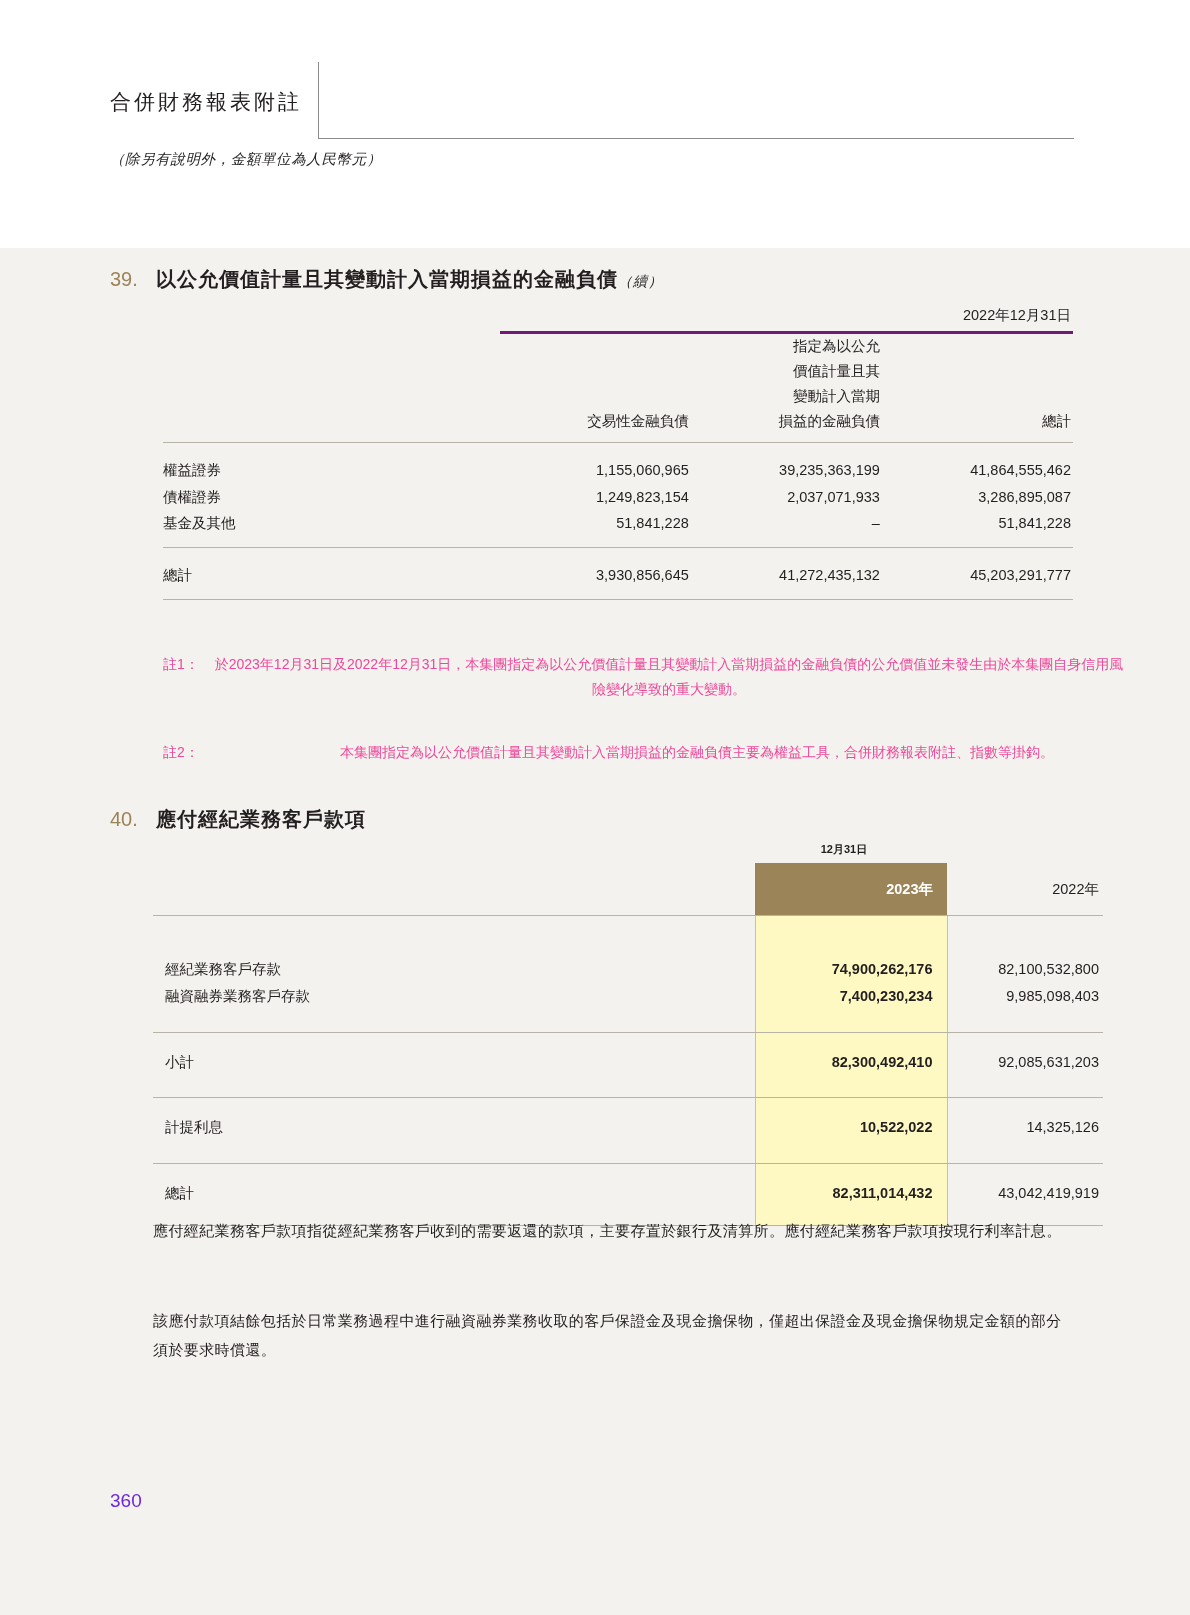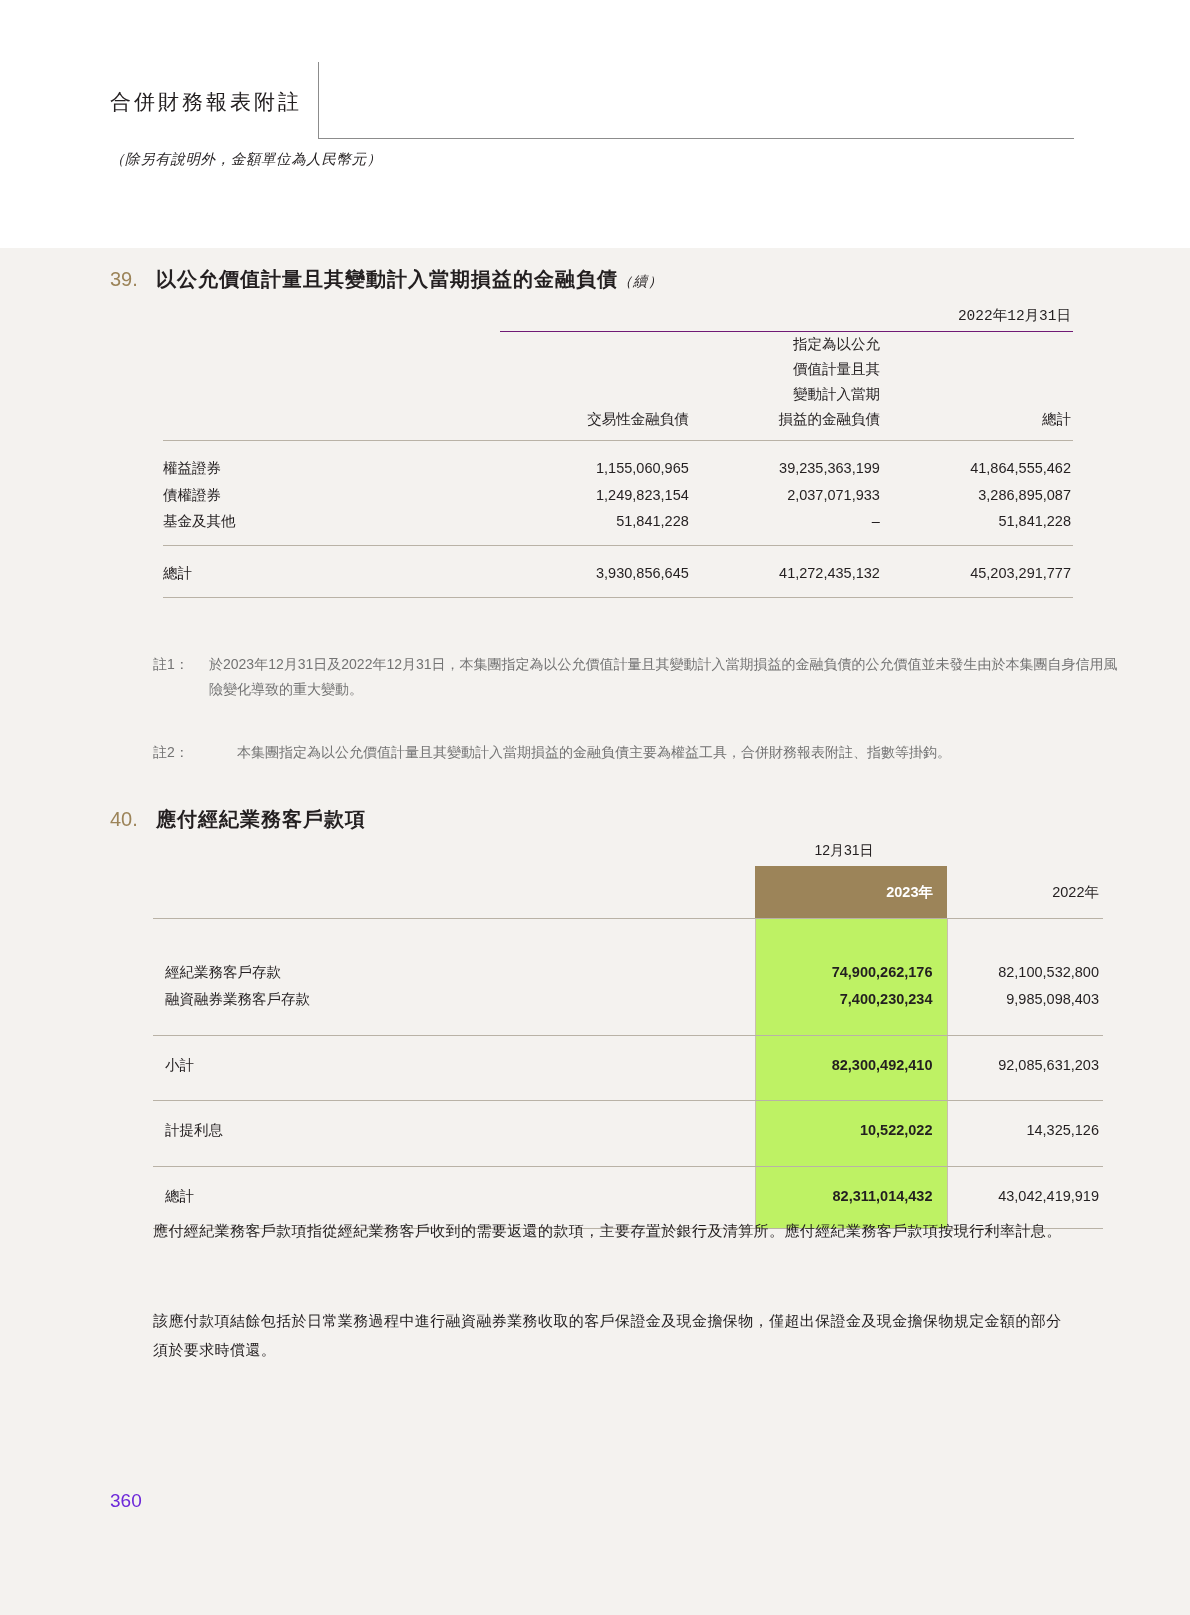--- a/index.html
+++ b/index.html
@@ -120,41 +120,42 @@
     font-weight: normal;
     vertical-align: bottom;
   }
   .t39 .c-label { width: 340px; text-align: left; }
   .t39 .c-num { width: 190px; text-align: right; padding-right: 2px; }
   .hdr-year {
     text-align: center;
     font-size: 14.5px;
     padding-bottom: 6px !important;
   }
-  .rule-bot { border-bottom: 1px solid #701a75; font-family: Liberation Mono, monospace; }
+  .rule-bot { border-bottom: 3px solid #701a75; }
   .line-h {
     height: 1px;
     background: #b9b2a6;
   }
   .colhdr td {
     text-align: right;
     font-size: 14.5px;
     line-height: 1.72;
     padding-bottom: 8px !important;
     vertical-align: bottom;
   }
   .datarow td { line-height: 1.85; font-size: 14.5px; }
   .spacer-sm td { height: 14px; }
   
   .note {
     position: absolute;
     display: flex;
     font-size: 14px;
     line-height: 1.75;
-    color: #737373;
+    color: #ec4899;
+    text-align: center;
   }
   .note-label { flex: 0 0 56px; }
   .note-body { width: 920px; }
   
   .t40wrap {
     position: absolute;
     left: 153px;
     top: 594px;
     width: 920px;
   }
@@ -169,29 +170,29 @@
   .t40 .c-label { width: 590px; text-align: left; padding-left: 12px; }
   .t40 .c-2023 { width: 178px; text-align: right; padding-right: 14px; }
   .t40 .c-2022 { width: 152px; text-align: right; padding-right: 4px; }
   .hl-head {
     background: #9c8459;
     color: #ffffff;
     font-weight: bold;
     font-size: 14.5px;
   }
   .hl-cell {
-    background: #bef264;
+    background: #fef9c3;
     font-weight: bold;
     color: #231f20;
   }
   .t40 .rowline { border-bottom: 1px solid #b9b2a6; }
   .hdr1231 {
     text-align: center;
-    font-weight: normal;
-    font-size: 14px;
+    font-weight: bold;
+    font-size: 11px;
     padding-bottom: 6px !important;
   }
   .hl-border-l { border-left: 1px solid #c9bfae; }
   .hl-border-r { border-right: 1px solid #c9bfae; }
   
   .para {
     position: absolute;
     font-size: 15px;
     line-height: 1.95;
     letter-spacing: 0.4px;

